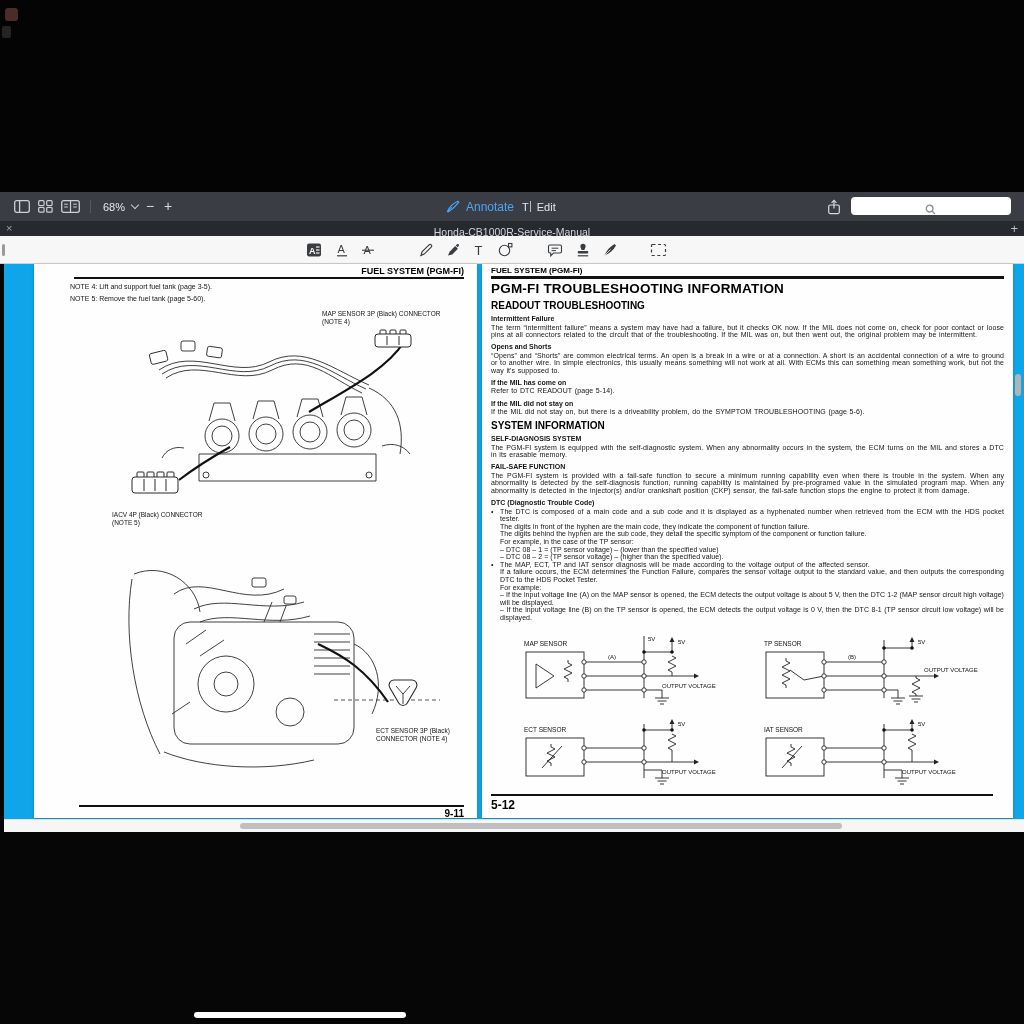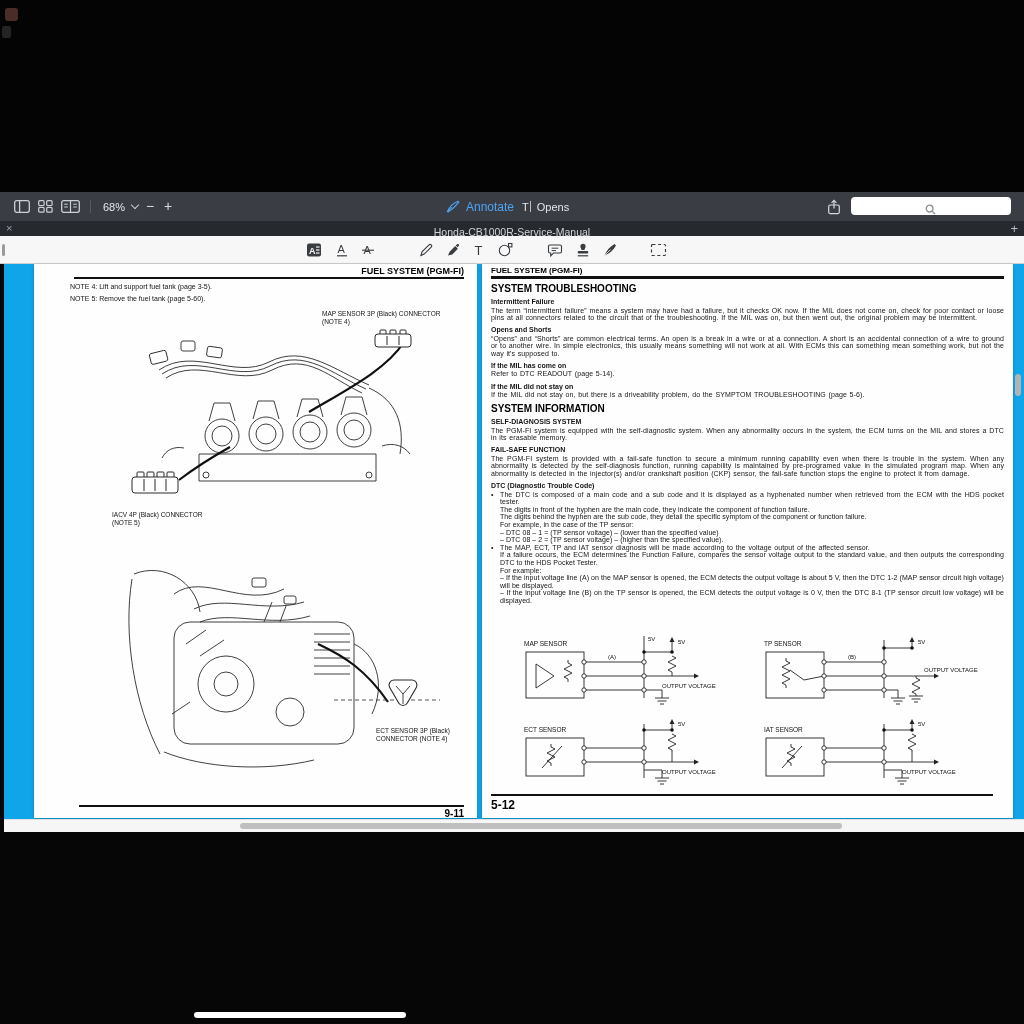--- a/index.html
+++ b/index.html
@@ -134,21 +134,21 @@
         <svg width="14" height="13" viewBox="0 0 14 13">
             <path d="M1.5,11.5 C3,7.5 6.5,3.5 12,1.2 L12.8,2.2 C9.5,6.5 6,9.8 2.5,11.8 Z" fill="none" stroke="#4da3f5" stroke-width="1.2"></path>
             <line x1="1.5" y1="11.5" x2="6" y2="6.8" stroke="#4da3f5" stroke-width="1"></line>
           </svg>
       </span>
       <span class="annotate-lbl">Annotate</span>
     </div>
     <div class="tb" style="left:522px;">
       <span class="tmark">T</span>
         <span class="tbar"></span>
-      <span class="edit-lbl">Opens</span>
+      <span class="edit-lbl">Edit</span>
     </div>
 
     <div class="tb tb-ic" style="left:827px;">
       <svg width="14" height="16" viewBox="0 0 14 16">
           <g fill="none" stroke="#d8dade" stroke-width="1.2">
             <rect x="1.7" y="6" width="10.6" height="8.6" rx="1.5"></rect>
             <line x1="7" y1="1.5" x2="7" y2="9.5"></line>
             <path d="M4.6,3.8 L7,1.4 L9.4,3.8"></path>
           </g>
         </svg>
@@ -351,21 +351,22 @@
       <span class="lp-abs lp-lab" style="left:342px;top:471px;">CONNECTOR (NOTE 4)</span>
 
       <div class="lp-botline"></div>
       <span class="lp-pagenum">9-11</span>
     </div>
 
     <div class="page page-right">
       <div class="rp-inner">
         <div class="rp-header">FUEL SYSTEM (PGM-FI)</div>
         <div class="rp-rule"></div>
-        <div class="rp-s">SYSTEM TROUBLESHOOTING</div>
+        <div class="rp-title">PGM-FI TROUBLESHOOTING INFORMATION</div>
+        <div class="rp-s">READOUT TROUBLESHOOTING</div>
 
         <div class="h7">Intermittent Failure</div>
         <div class="p7">The term “intermittent failure” means a system may have had a failure, but it checks OK now. If the MIL does not come on, check for poor contact or loose pins at all connectors related to the circuit that of the troubleshooting. If the MIL was on, but then went out, the original problem may be intermittent.</div>
 
         <div class="h7">Opens and Shorts</div>
         <div class="p7">“Opens” and “Shorts” are common electrical terms. An open is a break in a wire or at a connection. A short is an accidental connection of a wire to ground or to another wire. In simple electronics, this usually means something will not work at all. With ECMs this can something mean something work, but not the way it's supposed to.</div>
 
         <div class="h7">If the MIL has come on</div>
         <div class="p7">Refer to DTC READOUT (page 5-14).</div>
 

